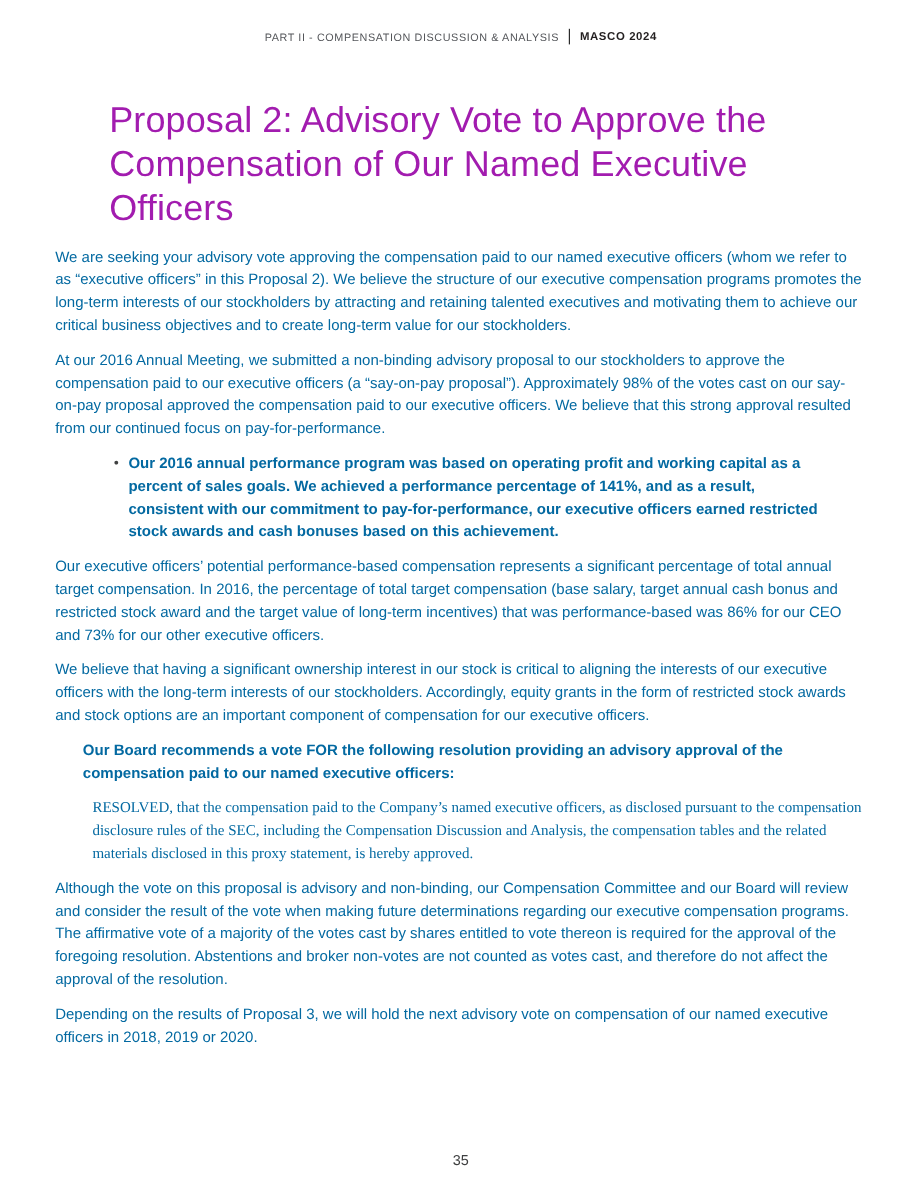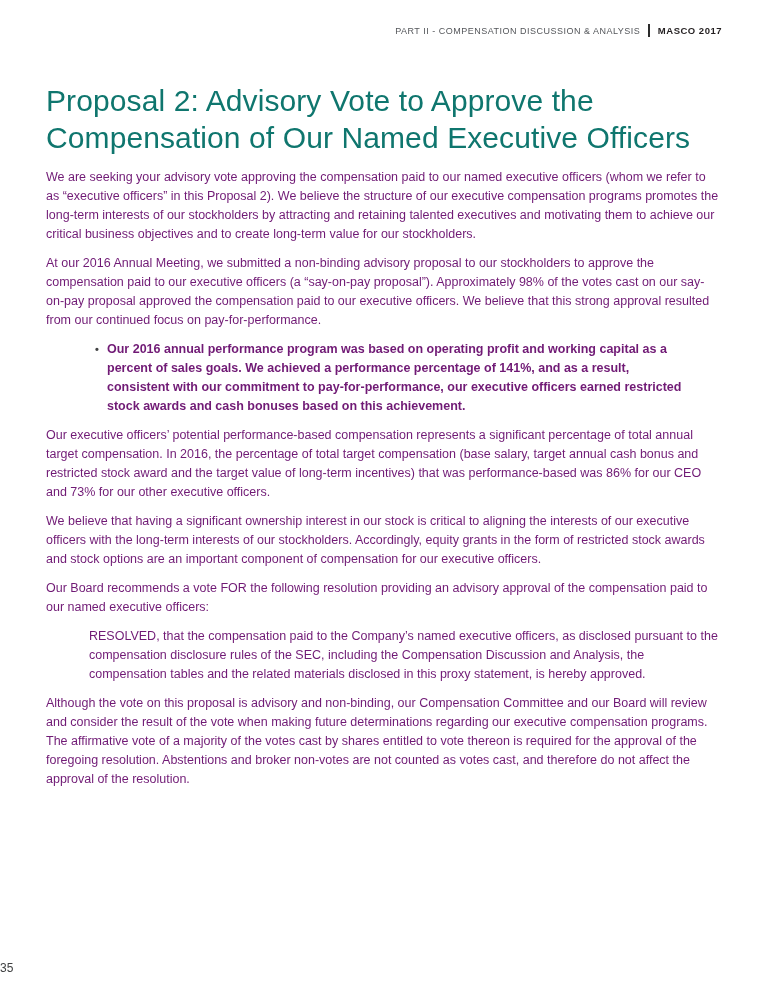--- a/index.html
+++ b/index.html
@@ -13,21 +13,21 @@
     position: relative;
     overflow: hidden;
   }
   .page {
     padding: 20px 46px 0 46px;
     height: 100%;
     position: relative;
   }
   .page-header {
     display: flex;
-    justify-content: flex-end;
+    justify-content: center;
     align-items: center;
     gap: 8px;
     padding-top: 4px;
   }
   .header-section {
     font-size: 9px;
     letter-spacing: 0.5px;
     color: #54565a;
   }
   .header-divider {
@@ -39,35 +39,36 @@
   .header-brand {
     font-size: 9.5px;
     font-weight: bold;
     letter-spacing: 0.5px;
     color: #231f20;
   }
   .title {
     margin-top: 46px;
     margin-bottom: 12px;
     max-width: 648px;
-    color: #0f766e;
+    color: #a21caf;
     font-size: 30px;
     font-weight: normal;
     line-height: 1.22;
     letter-spacing: 0.1px;
+    margin-left: 45px;
   }
   .body-text p,
   .body-text li {
     font-size: 12.5px;
     line-height: 19px;
-    color: #701a75;
+    color: #0369a1;
   }
   .body-text p { margin-bottom: 10px; }
-  p.bold-para { font-weight: normal; }
-  p.indent-para { margin-left: 43px; }
+  p.bold-para { font-weight: bold; margin-left: 23px; }
+  p.indent-para { margin-left: 31px; font-family: Liberation Serif, serif; }
   ul.bullets {
     list-style: none;
     margin: 0 0 10px 49px;
     padding: 0;
   }
   ul.bullets li {
     position: relative;
     padding-left: 12px;
     margin-bottom: 8px;
     max-width: 600px;
@@ -80,54 +81,56 @@
     top: 0;
     font-size: 11px;
     line-height: 19px;
     color: #3f4041;
   }
   .page-footer {
     position: absolute;
     bottom: 24px;
     left: 0;
     width: 768px;
+    text-align: center;
   }
   .page-number {
     font-size: 12px;
     color: #3f4041;
   }
 </style>
 </head>
 <body>
 
 <div class="page">
 
   <header class="page-header">
     <span class="header-section">PART II - COMPENSATION DISCUSSION &amp; ANALYSIS</span>
     <span class="header-divider"></span>
-    <span class="header-brand">MASCO 2017</span>
+    <span class="header-brand">MASCO 2024</span>
   </header>
 
   <h1 class="title">Proposal 2: Advisory Vote to Approve the Compensation of Our Named Executive Officers</h1>
 
   <div class="body-text">
     <p>We are seeking your advisory vote approving the compensation paid to our named executive officers (whom we refer to as “executive officers” in this Proposal 2). We believe the structure of our executive compensation programs promotes the long-term interests of our stockholders by attracting and retaining talented executives and motivating them to achieve our critical business objectives and to create long-term value for our stockholders.</p>
     <p>At our 2016 Annual Meeting, we submitted a non-binding advisory proposal to our stockholders to approve the compensation paid to our executive officers (a “say-on-pay proposal”). Approximately 98% of the votes cast on our say-on-pay proposal approved the compensation paid to our executive officers. We believe that this strong approval resulted from our continued focus on pay-for-performance.</p>
 
     <ul class="bullets">
       <li>Our 2016 annual performance program was based on operating profit and working capital as a percent of sales goals. We achieved a performance percentage of 141%, and as a result, consistent with our commitment to pay-for-performance, our executive officers earned restricted stock awards and cash bonuses based on this achievement.</li>
     </ul>
 
     <p>Our executive officers’ potential performance-based compensation represents a significant percentage of total annual target compensation. In 2016, the percentage of total target compensation (base salary, target annual cash bonus and restricted stock award and the target value of long-term incentives) that was performance-based was 86% for our CEO and 73% for our other executive officers.</p>
     <p>We believe that having a significant ownership interest in our stock is critical to aligning the interests of our executive officers with the long-term interests of our stockholders. Accordingly, equity grants in the form of restricted stock awards and stock options are an important component of compensation for our executive officers.</p>
 
     <p class="bold-para">Our Board recommends a vote FOR the following resolution providing an advisory approval of the compensation paid to our named executive officers:</p>
 
     <p class="indent-para">RESOLVED, that the compensation paid to the Company’s named executive officers, as disclosed pursuant to the compensation disclosure rules of the SEC, including the Compensation Discussion and Analysis, the compensation tables and the related materials disclosed in this proxy statement, is hereby approved.</p>
 
     <p>Although the vote on this proposal is advisory and non-binding, our Compensation Committee and our Board will review and consider the result of the vote when making future determinations regarding our executive compensation programs. The affirmative vote of a majority of the votes cast by shares entitled to vote thereon is required for the approval of the foregoing resolution. Abstentions and broker non-votes are not counted as votes cast, and therefore do not affect the approval of the resolution.</p>
+    <p>Depending on the results of Proposal 3, we will hold the next advisory vote on compensation of our named executive officers in 2018, 2019 or 2020.</p>
   </div>
 
   <footer class="page-footer">
     <span class="page-number">35</span>
   </footer>
 
 </div>
 
 </body></html>

